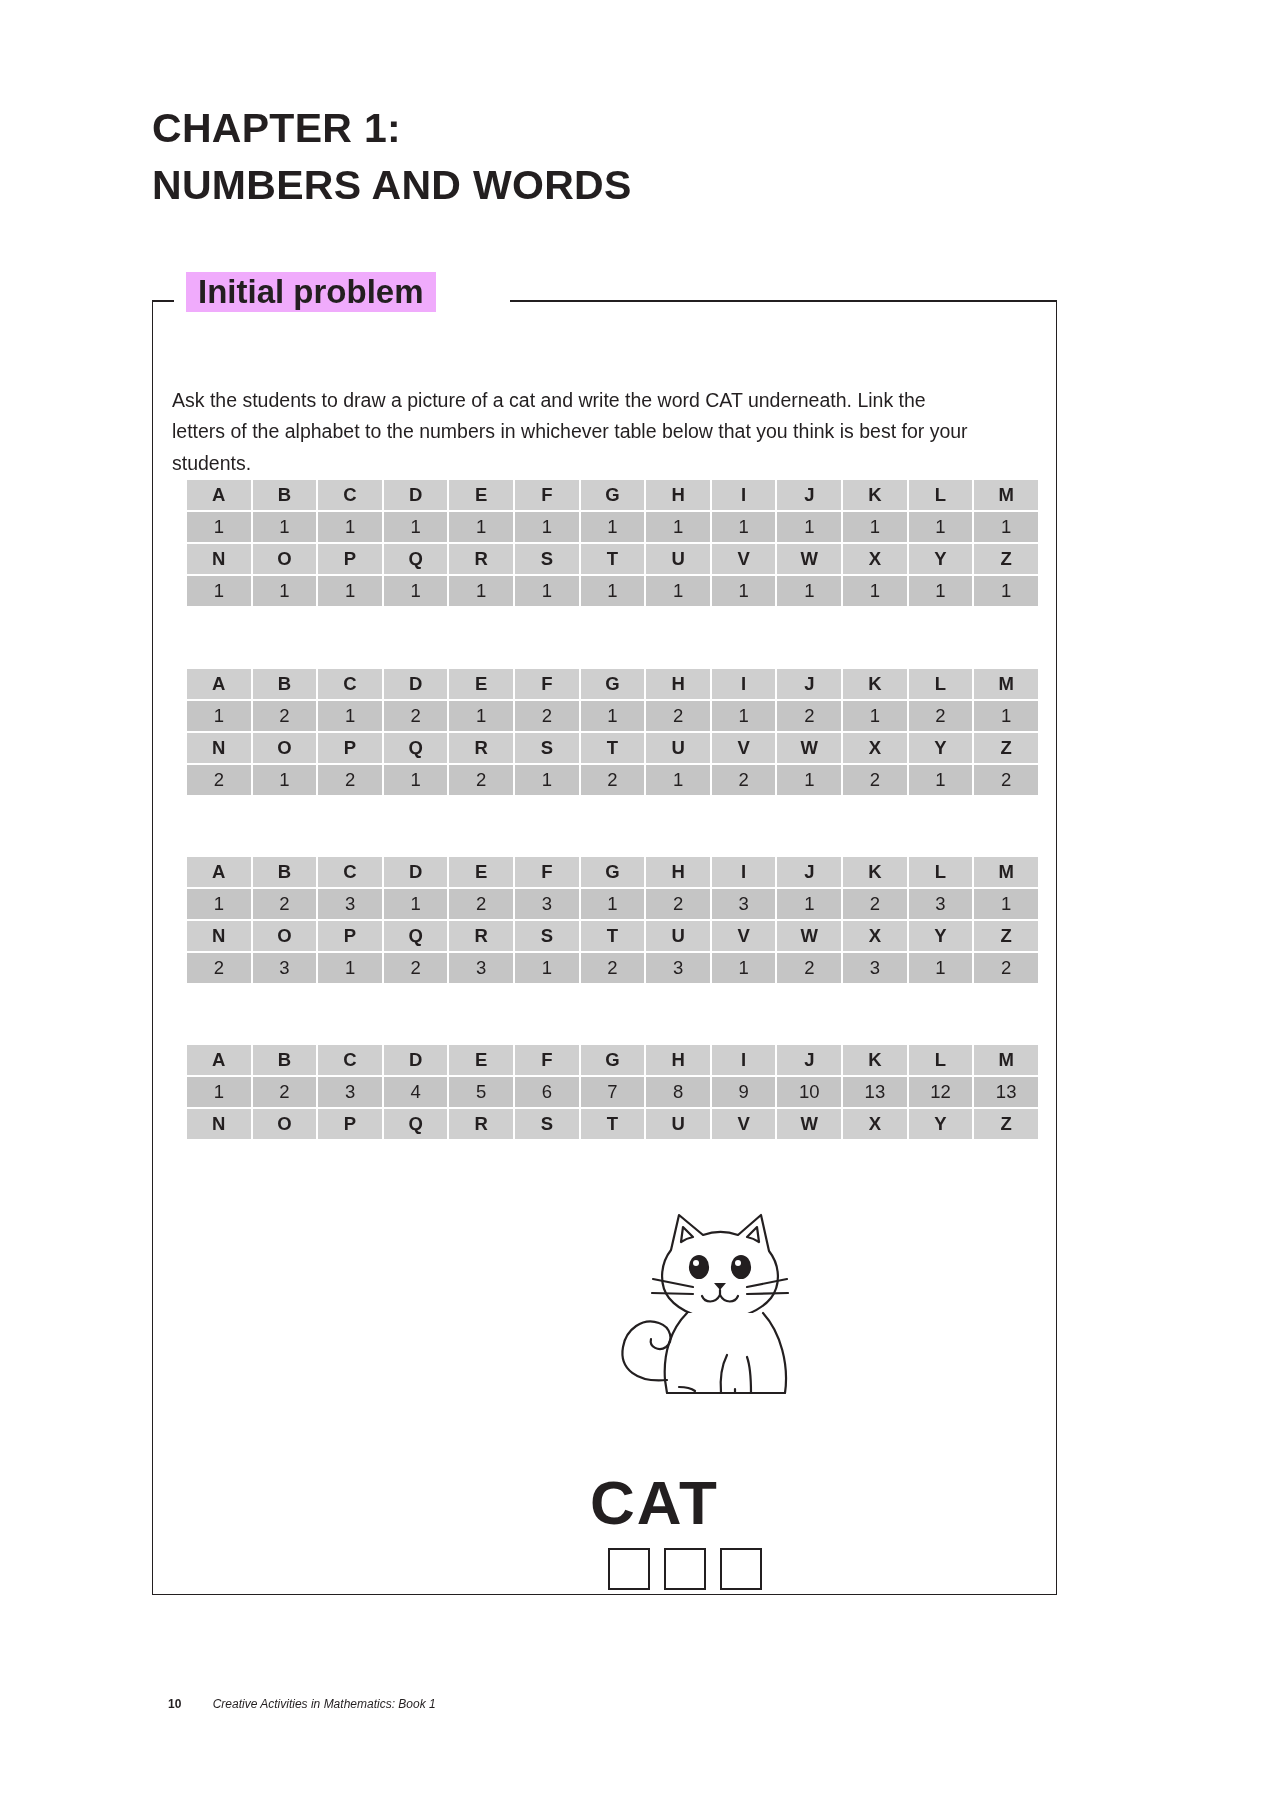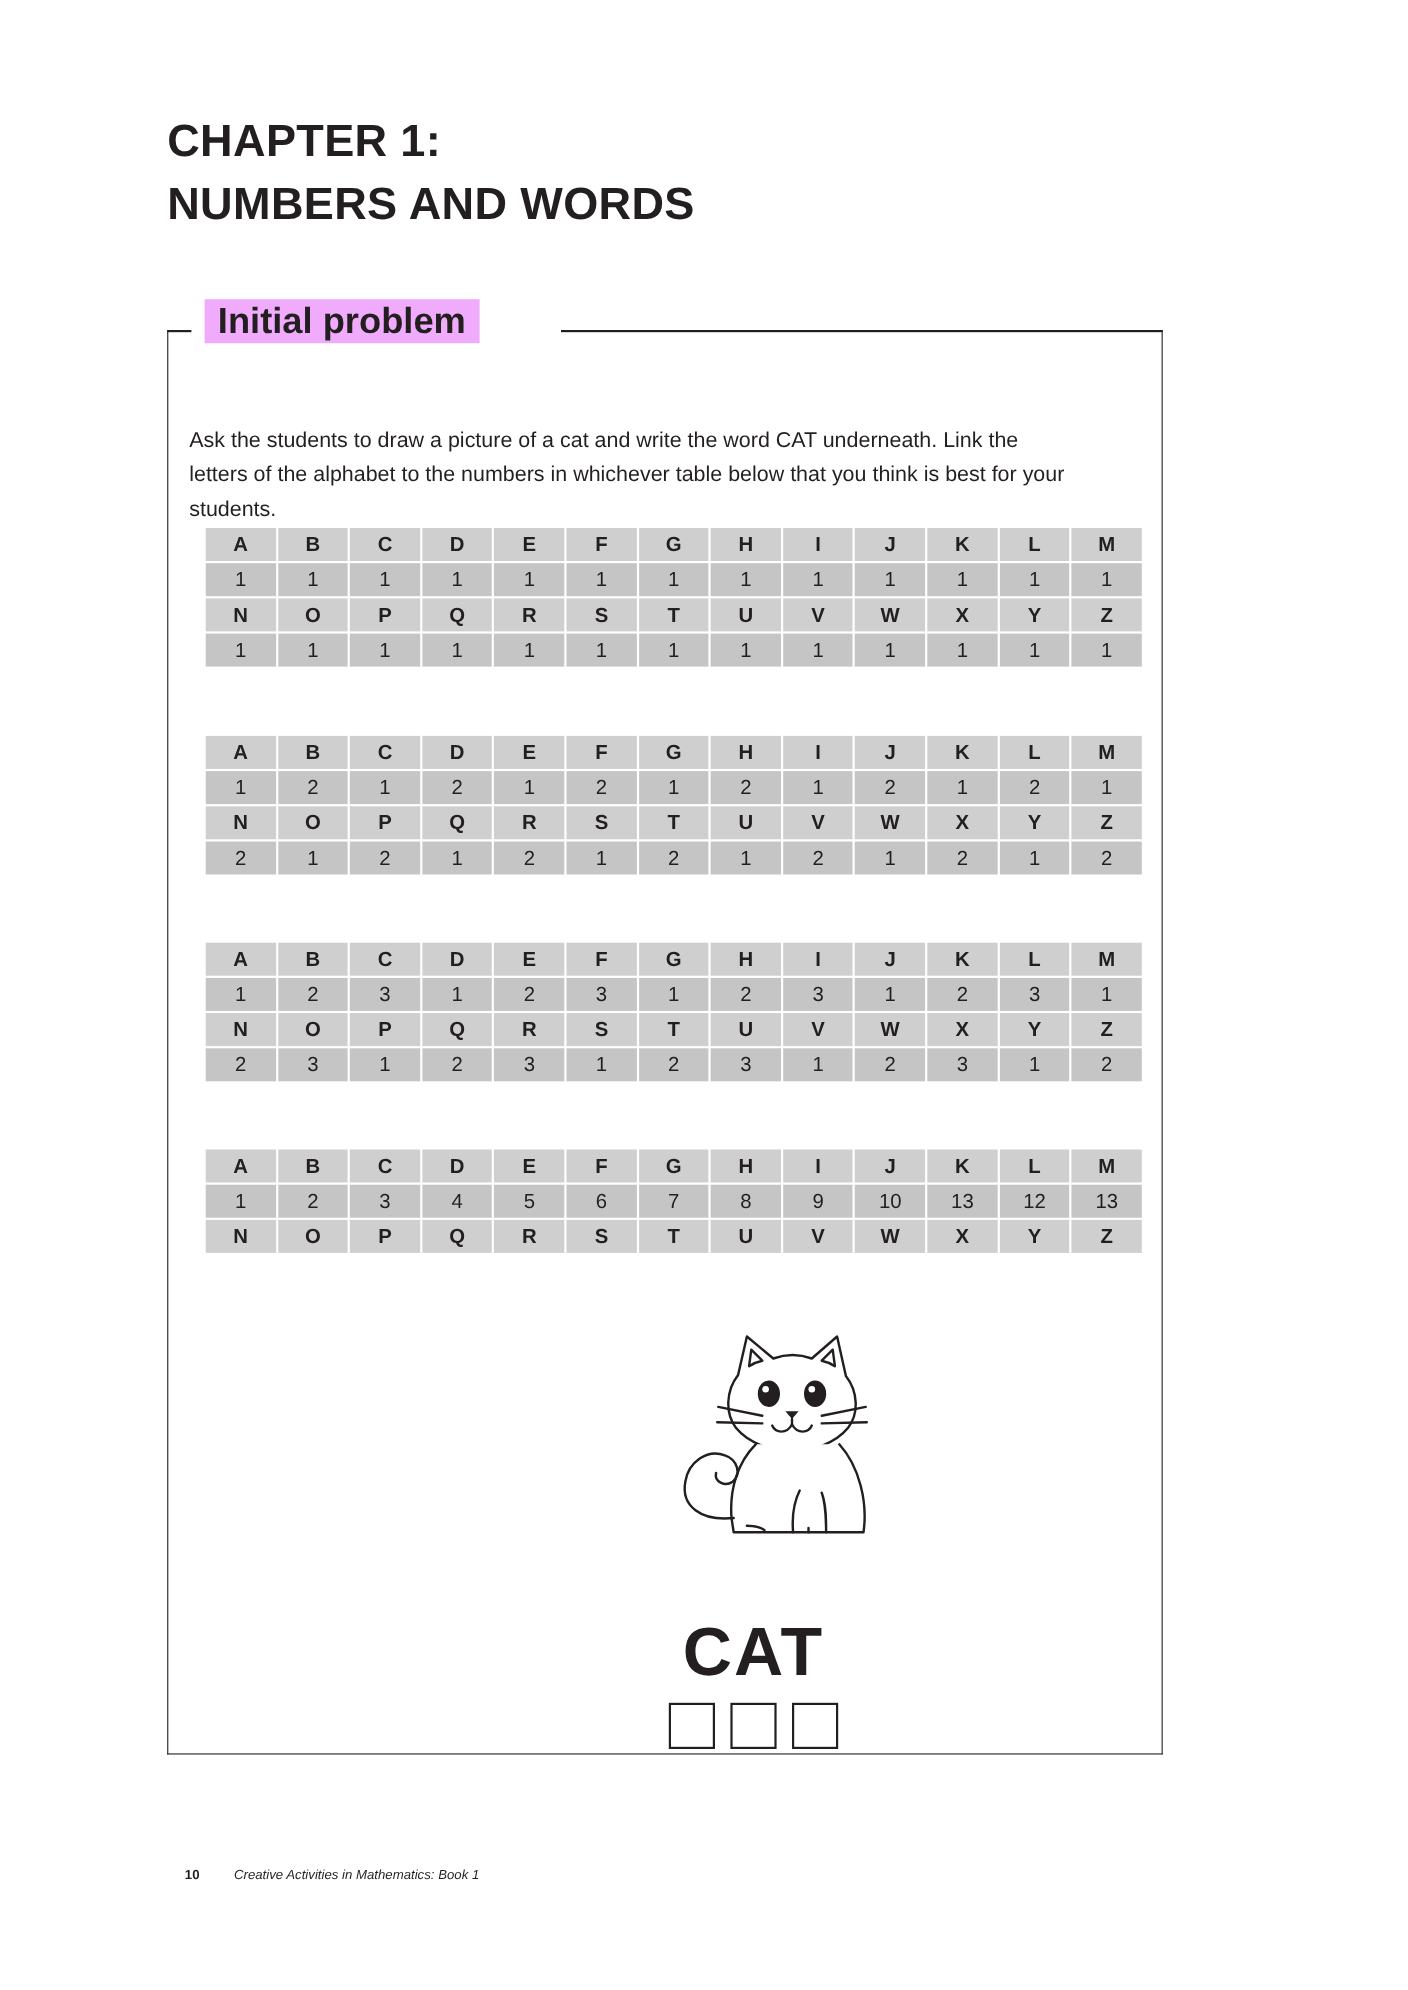--- a/index.html
+++ b/index.html
@@ -124,21 +124,20 @@
     left: 575px;
     top: 1205px;
     width: 270px;
     height: 190px;
   }
   .cat-word {
     position: absolute;
     left: 590px;
     top: 1467px;
     width: 190px;
-    text-align: center;
     font-size: 62px;
     font-weight: bold;
     letter-spacing: 2px;
     color: #231f20;
   }
   .boxes {
     position: absolute;
     left: 590px;
     top: 1548px;
     width: 190px;

